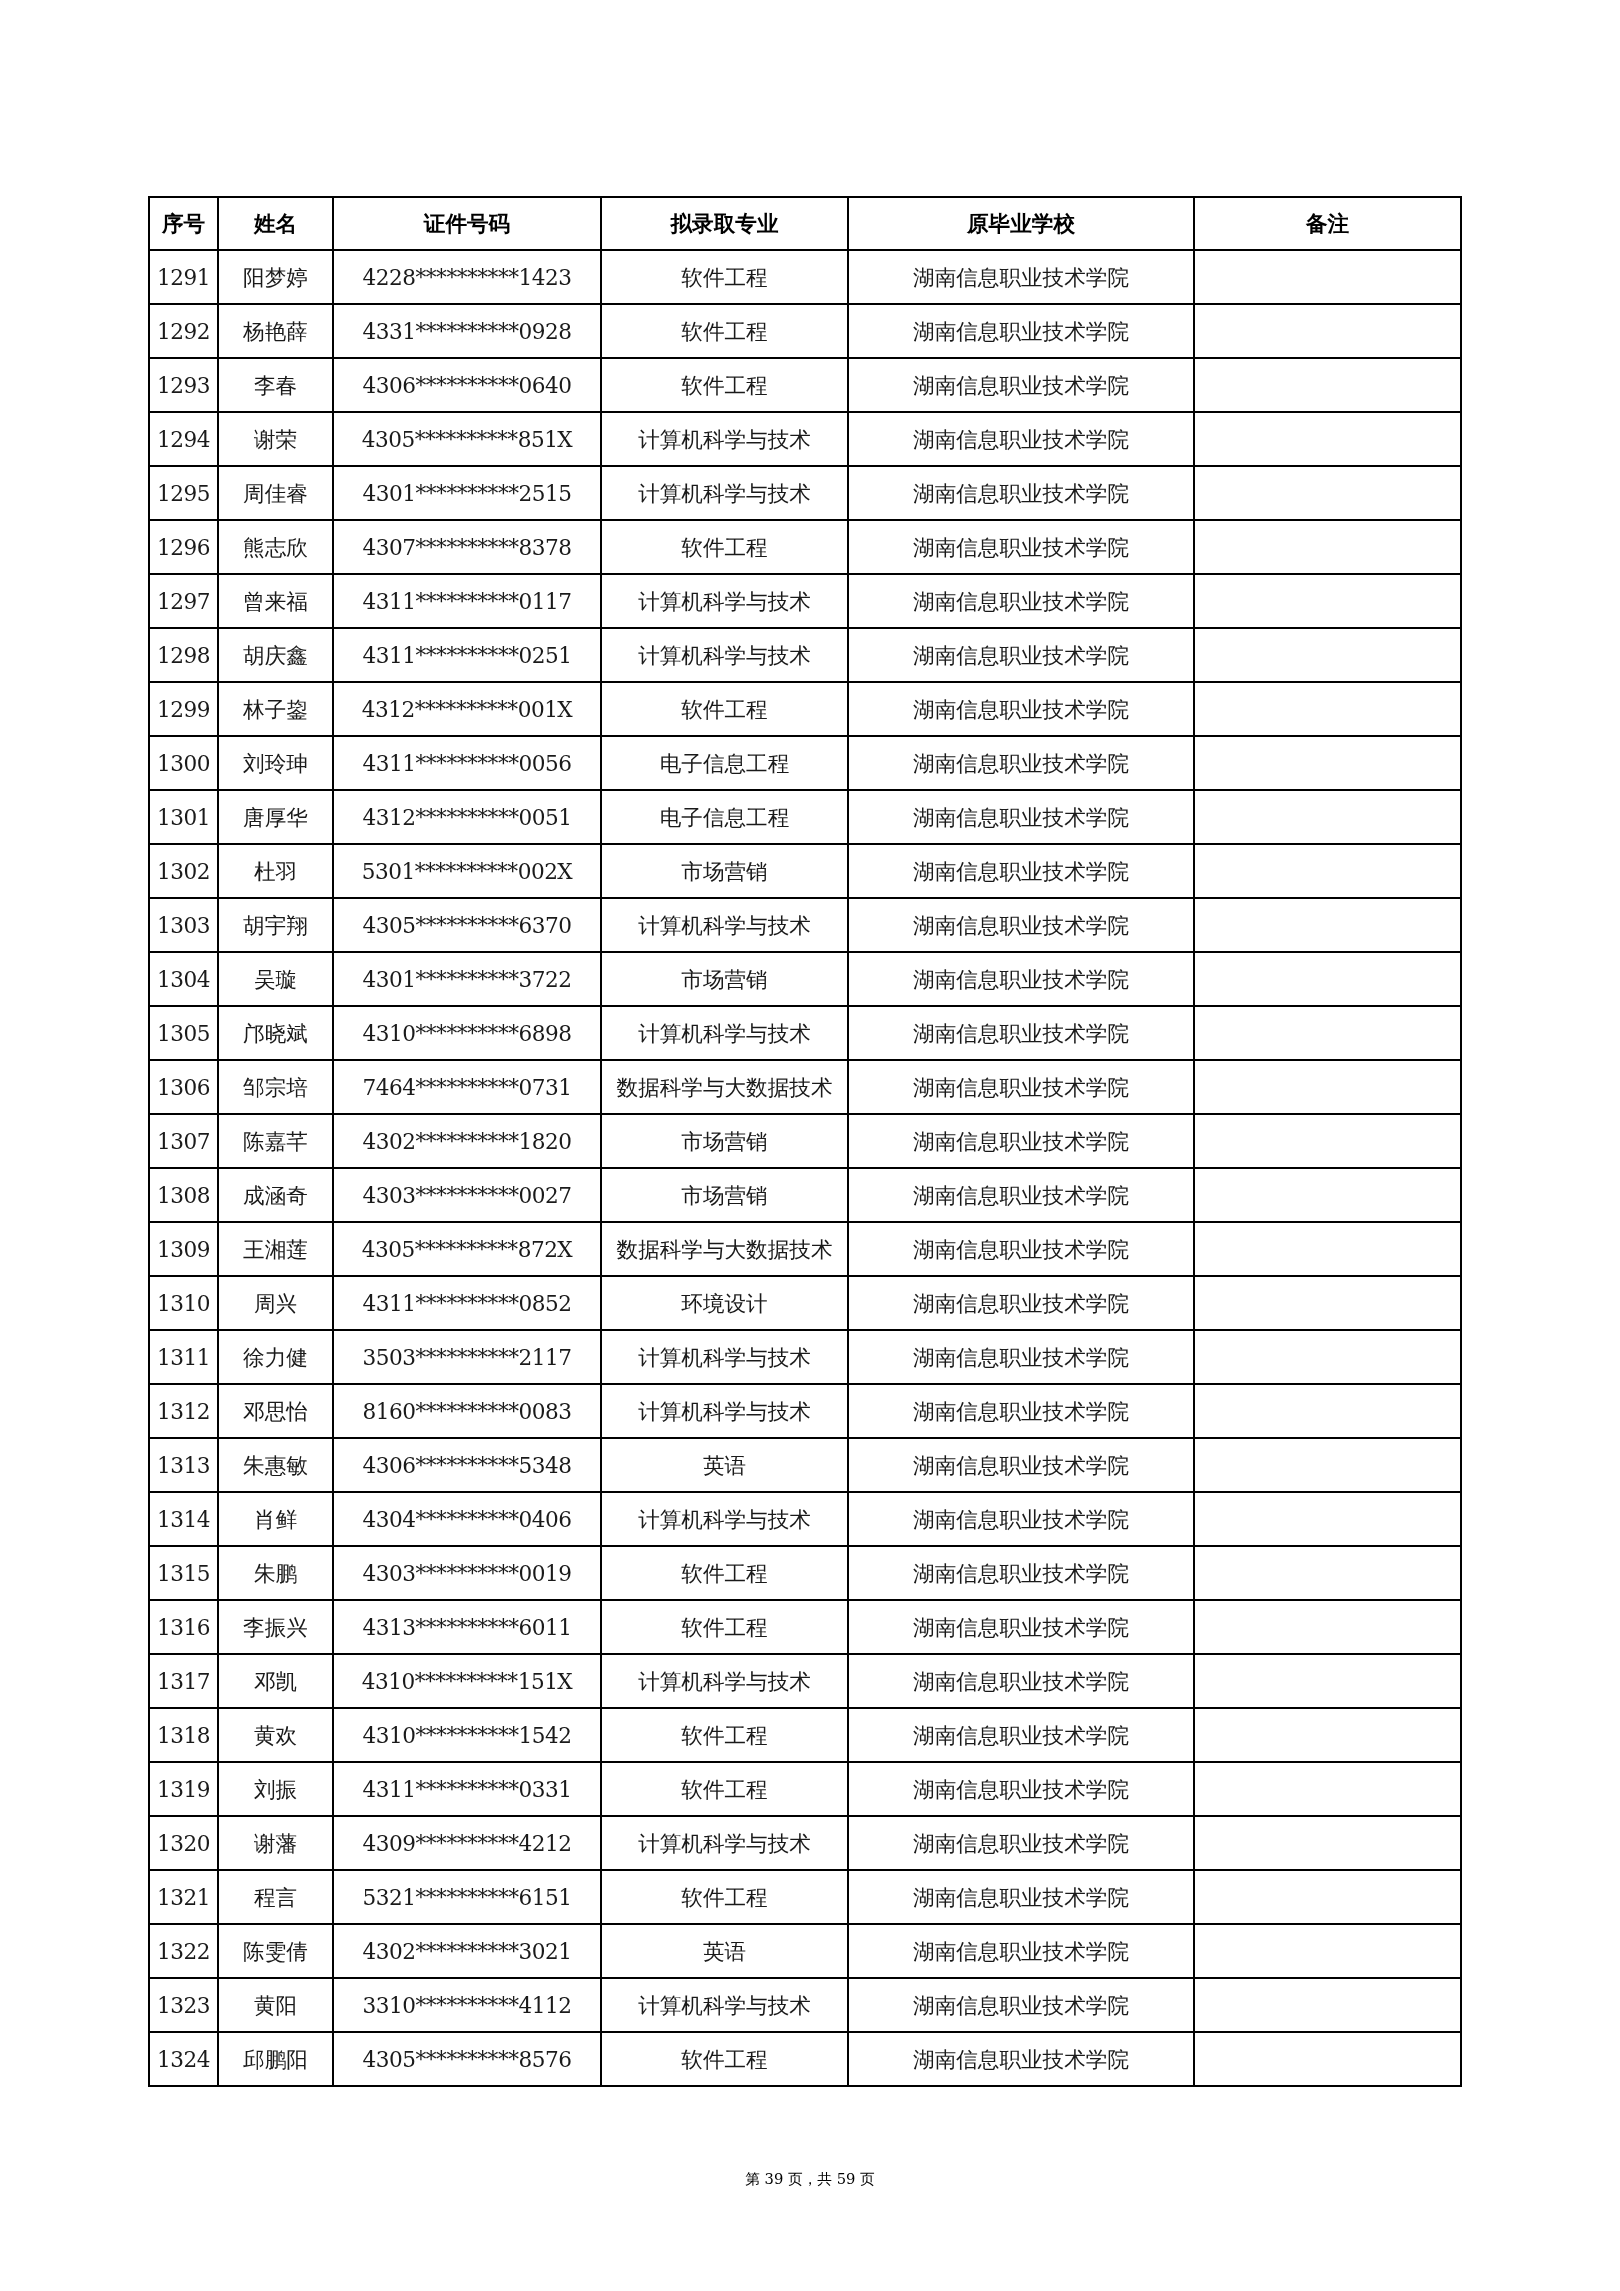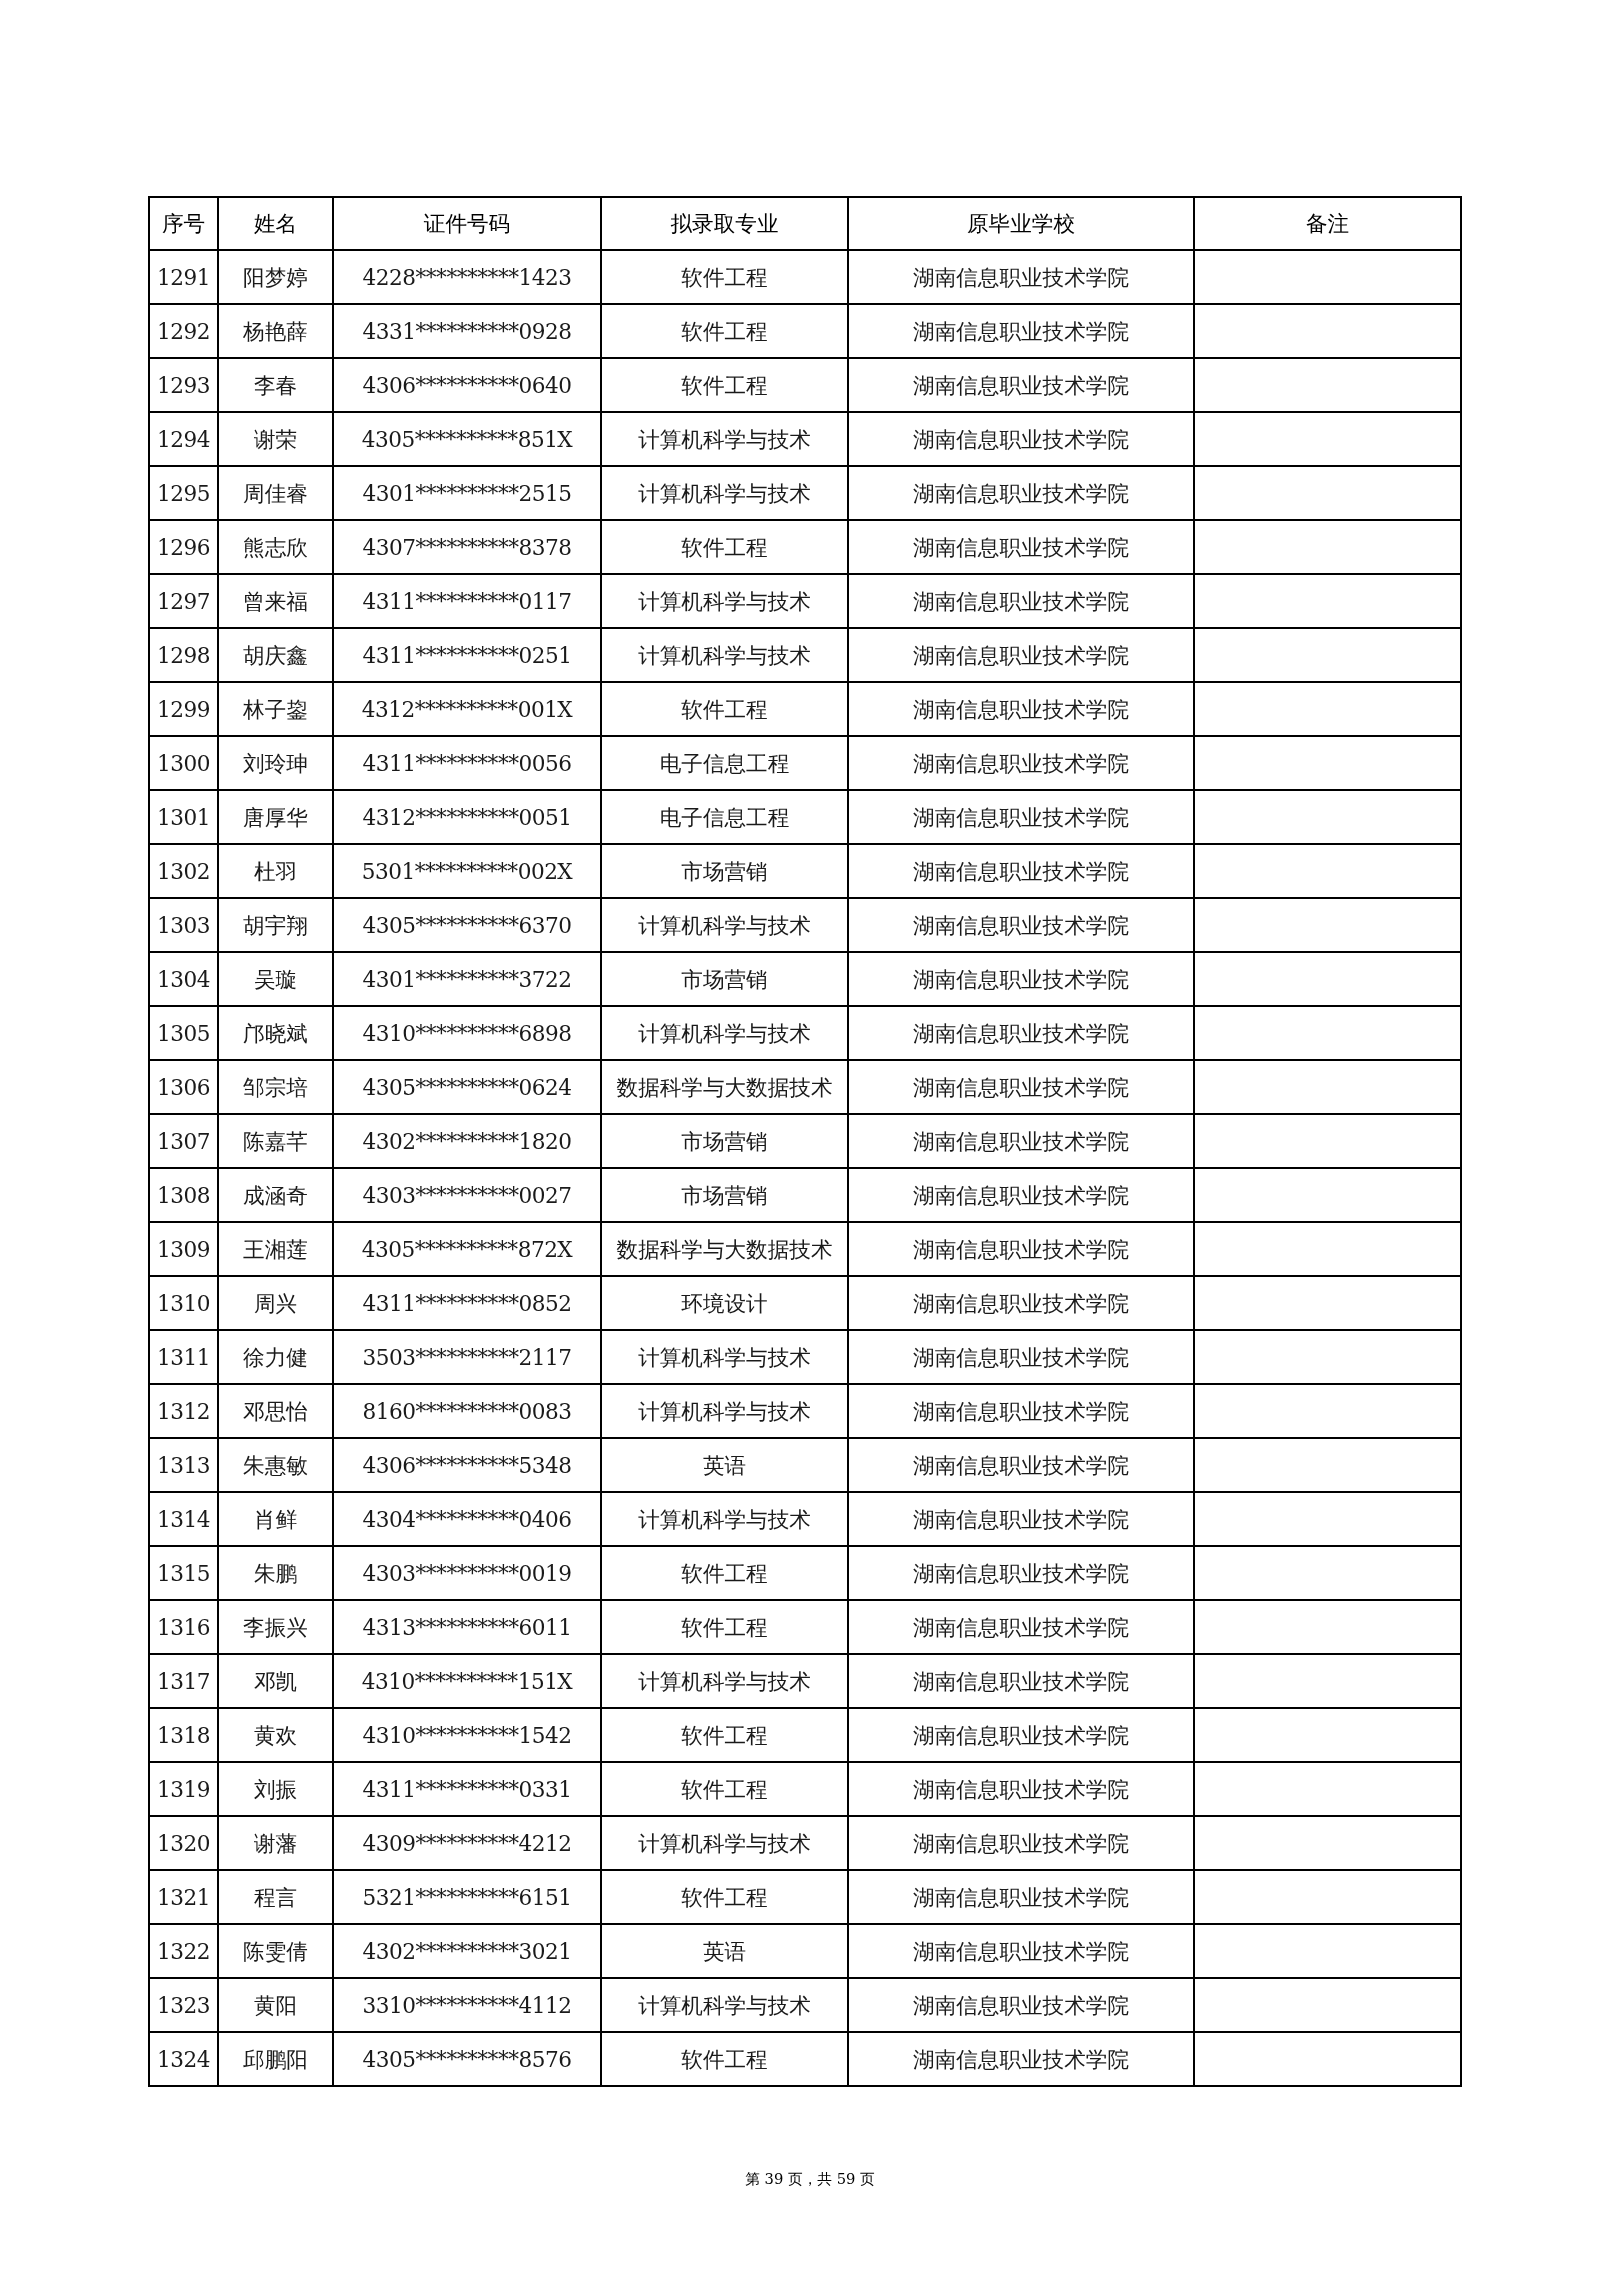--- a/index.html
+++ b/index.html
@@ -12,21 +12,21 @@
       color: #1a1a1a;
     }
     .page-table th, .page-table td {
       border: 2.5px solid #000;
       text-align: center; vertical-align: middle;
       padding: 0; height: 52px;
       white-space: nowrap; overflow: hidden;
     }
     .page-table th {
       font-family: "DejaVu Sans", "Liberation Sans", sans-serif;
-      font-weight: normal; font-size: 21.6px; color: #000;
+      font-weight: bold; font-size: 21.6px; color: #000;
       height: 51px;
     }
     .page-table td { font-size: 21.6px; }
     .page-table td.id { letter-spacing: -0.5px; }
     .page-table td.seq { letter-spacing: -0.5px; border-radius: 19px; }
     .footer {
       position: absolute; left: 0; width: 1620px; top: 2170px;
       text-align: center; font-size: 14.7px; color: #000000;
       font-family: "DejaVu Serif", "Liberation Serif", serif;
     }
@@ -170,21 +170,21 @@
         <td class="seq">1305</td>
         <td>邝晓斌</td>
         <td class="id">4310**********6898</td>
         <td>计算机科学与技术</td>
         <td>湖南信息职业技术学院</td>
         <td></td>
       </tr>
       <tr>
         <td class="seq">1306</td>
         <td>邹宗培</td>
-        <td class="id">4305**********0624</td>
+        <td class="id">7464**********0731</td>
         <td>数据科学与大数据技术</td>
         <td>湖南信息职业技术学院</td>
         <td></td>
       </tr>
       <tr>
         <td class="seq">1307</td>
         <td>陈嘉芊</td>
         <td class="id">4302**********1820</td>
         <td>市场营销</td>
         <td>湖南信息职业技术学院</td>

